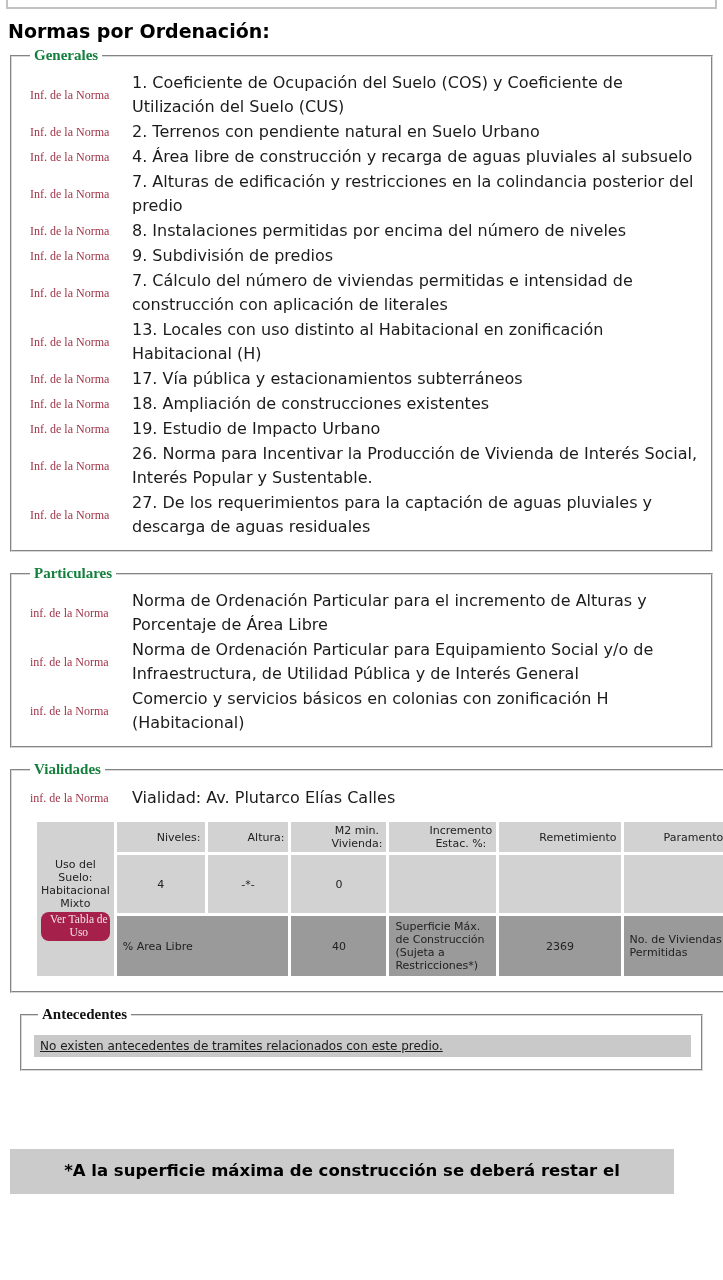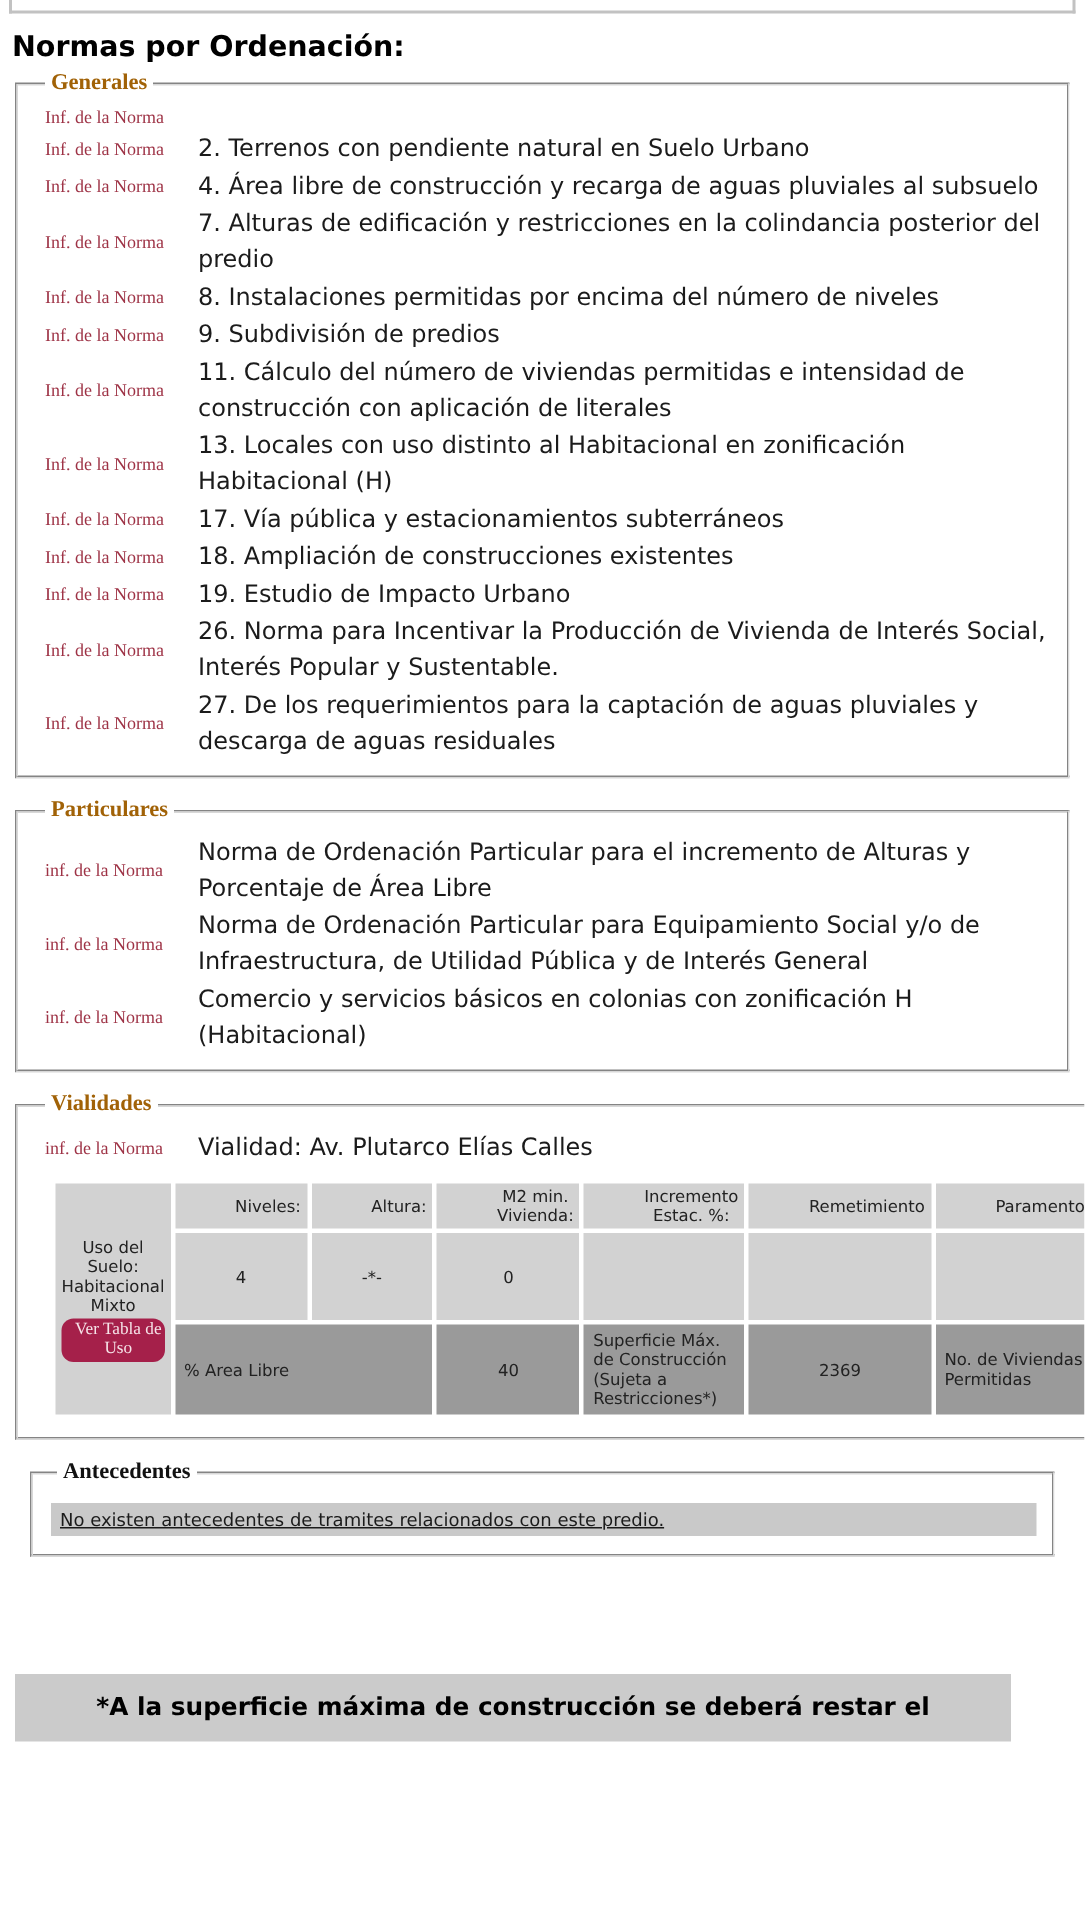--- a/index.html
+++ b/index.html
@@ -34,21 +34,21 @@
     border: 2px groove #d8d8d8;
     padding: 6px 8px 10px 10px;
   }
   fieldset.grp legend {
     margin-left: 8px;
     padding: 0 4px;
     font-family: "Liberation Serif", "DejaVu Serif", serif;
     font-weight: bold;
     font-size: 15px;
   }
-  legend.green { color: #a16207; margin-top: 48px; }
+  legend.green { color: #15803d; margin-top: 48px; }
   legend.black {
     font-family: "DejaVu Sans", "Liberation Sans", sans-serif;
     font-size: 13px;
     color: #111;
   }
 
   .norm-row { display: flex; align-items: center; margin: 1px 0; }
   .norm-link {
     flex: none;
     width: 96px;
@@ -143,20 +143,21 @@
 
   <div class="partial-box top"></div>
 
   <h1>Normas por Ordenación:</h1>
 
   <fieldset class="grp">
     <legend class="green">Generales</legend>
     <div class="rows">
   <div class="norm-row">
     <a class="norm-link" href="#">Inf. de la Norma</a>
+    <div class="norm-text">1. Coeficiente de Ocupación del Suelo (COS) y Coeficiente de Utilización del Suelo (CUS)</div>
   </div>
 
   <div class="norm-row">
     <a class="norm-link" href="#">Inf. de la Norma</a>
     <div class="norm-text">2. Terrenos con pendiente natural en Suelo Urbano</div>
   </div>
 
   <div class="norm-row">
     <a class="norm-link" href="#">Inf. de la Norma</a>
     <div class="norm-text">4. Área libre de construcción y recarga de aguas pluviales al subsuelo</div>
@@ -172,21 +173,21 @@
     <div class="norm-text">8. Instalaciones permitidas por encima del número de niveles</div>
   </div>
 
   <div class="norm-row">
     <a class="norm-link" href="#">Inf. de la Norma</a>
     <div class="norm-text">9. Subdivisión de predios</div>
   </div>
 
   <div class="norm-row">
     <a class="norm-link" href="#">Inf. de la Norma</a>
-    <div class="norm-text">11. Cálculo del número de viviendas permitidas e intensidad de construcción con aplicación de literales</div>
+    <div class="norm-text">7. Cálculo del número de viviendas permitidas e intensidad de construcción con aplicación de literales</div>
   </div>
 
   <div class="norm-row">
     <a class="norm-link" href="#">Inf. de la Norma</a>
     <div class="norm-text">13. Locales con uso distinto al Habitacional en zonificación Habitacional (H)</div>
   </div>
 
   <div class="norm-row">
     <a class="norm-link" href="#">Inf. de la Norma</a>
     <div class="norm-text">17. Vía pública y estacionamientos subterráneos</div>

